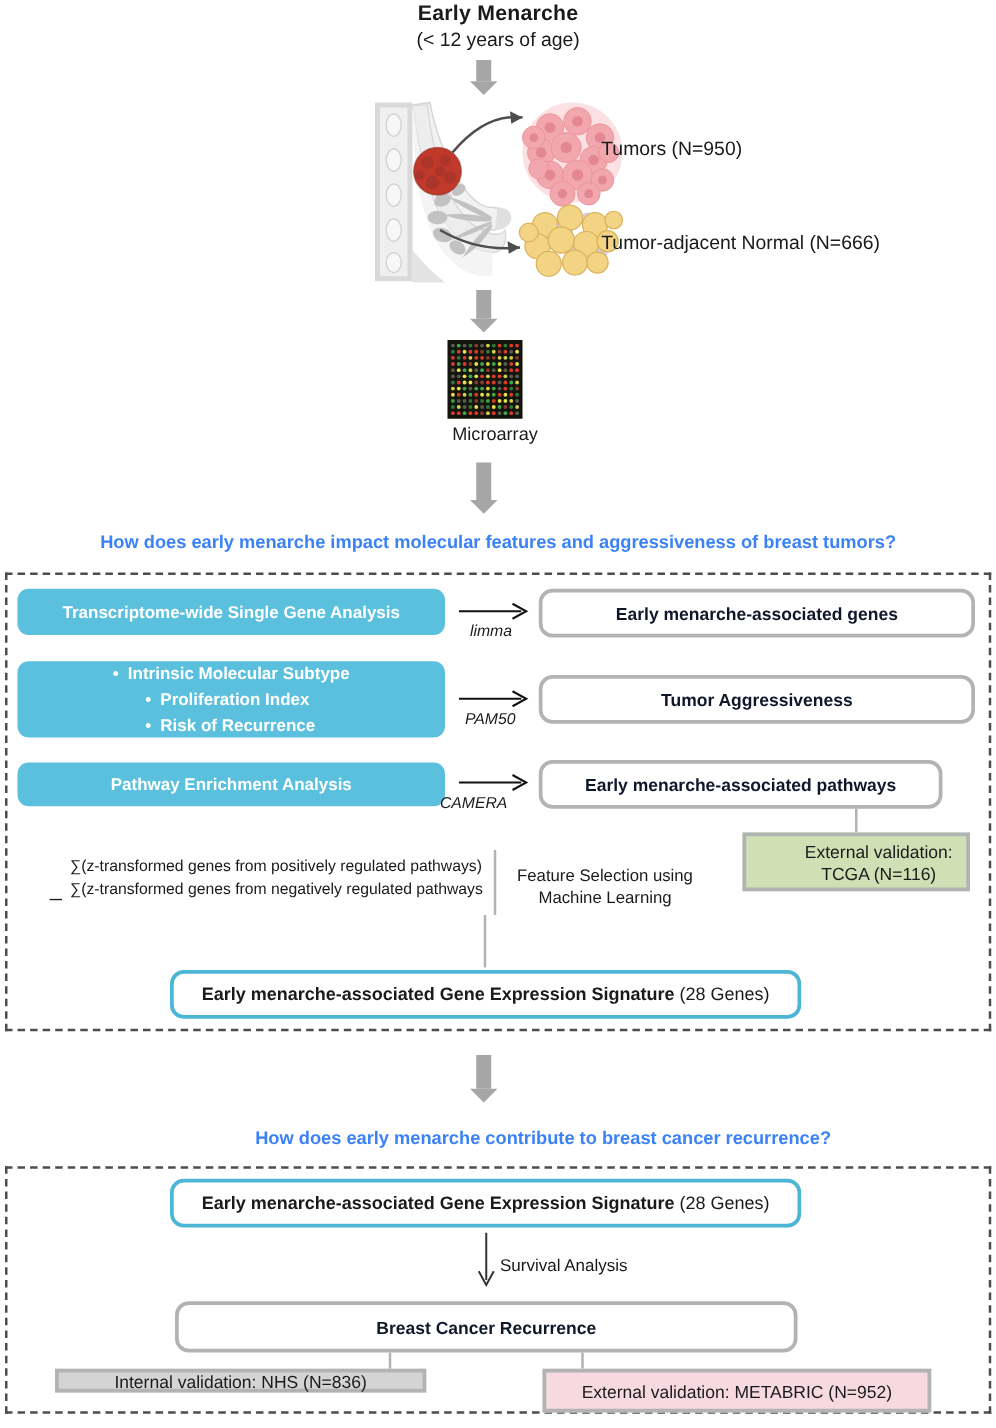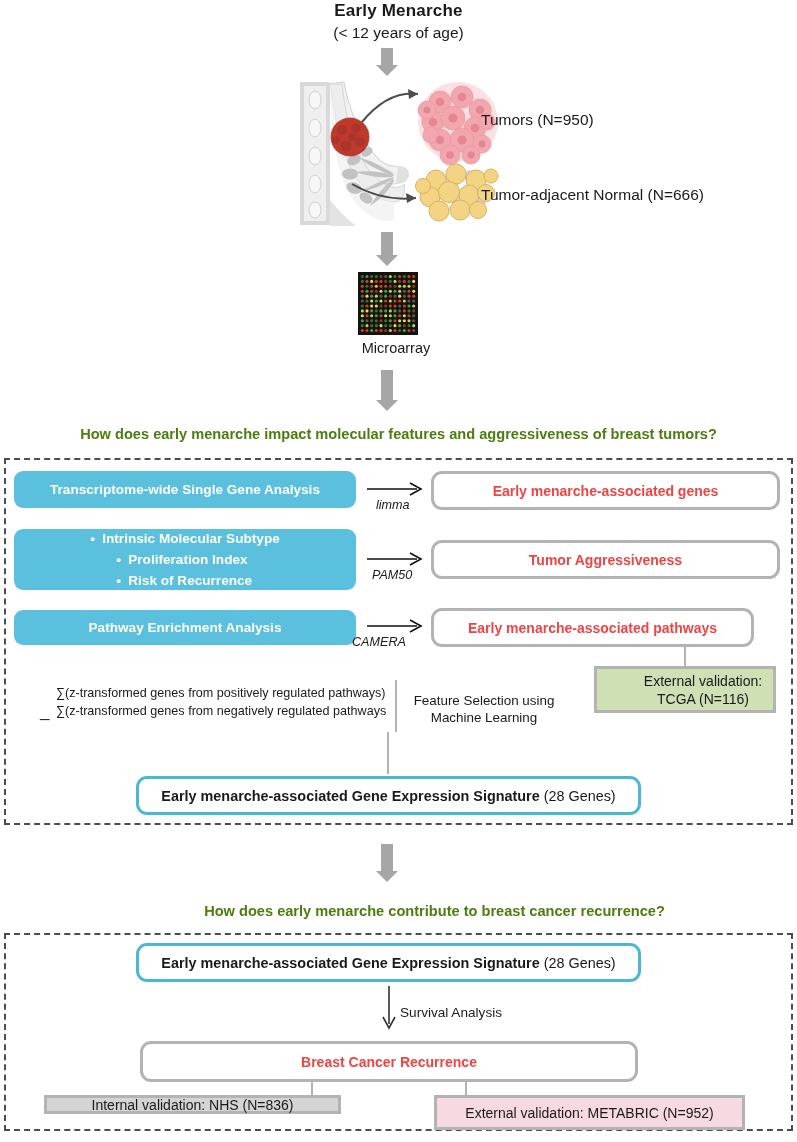--- a/index.html
+++ b/index.html
@@ -37,41 +37,41 @@
   
   #microarray-img{
     top:272px;left:358px;width:60px;height:63px;
     background:#14140f;padding:2px;box-sizing:border-box;
   }
   #microarray-label{top:340px;left:0;width:792px;text-align:center;font-size:14.5px;}
 
   
   .qheader{
     left:0;width:797px;text-align:center;
-    font-size:14.6px;font-weight:bold;color:#4d7c0f;white-space:nowrap;
+    font-size:14.6px;font-weight:bold;color:#3b82f6;white-space:nowrap;
   }
 
   
   .panel{border:2px dashed #4d4d4d;box-sizing:border-box;}
 
   
   .bluebox{
     background:#5bc0de;border-radius:9px;box-sizing:border-box;
     color:#ffffff;font-weight:bold;display:flex;align-items:center;
     justify-content:center;text-align:center;font-size:13.6px;
   }
   .bluebox .bullets{text-align:left;line-height:21px;}
   .bullets .b{white-space:nowrap;}
   .bullets .dot{display:inline-block;width:12px;}
 
   
   .greybox{
     background:#ffffff;border:3px solid #b3b3b3;border-radius:11px;
     box-sizing:border-box;display:flex;align-items:center;justify-content:center;
-    text-align:center;font-size:14px;font-weight:bold;color:#ef4444;
+    text-align:center;font-size:14px;font-weight:bold;color:#0f172a;
   }
 
   
   .sigbox{
     background:#ffffff;border:3px solid #4cb6d6;border-radius:11px;
     box-sizing:border-box;display:flex;align-items:center;justify-content:center;
     text-align:center;white-space:nowrap;
   }
   .sigbox .strong{font-weight:bold;font-size:14.4px;}
   .sigbox .light{font-size:14.4px;font-weight:normal;}

